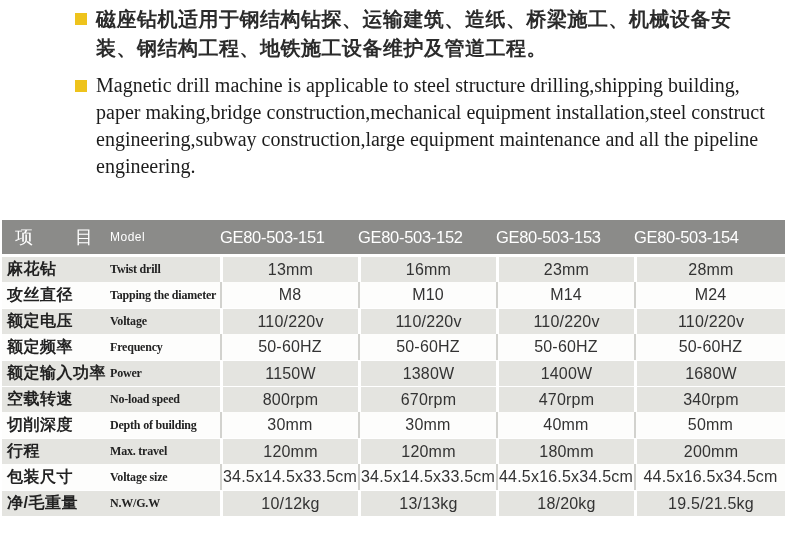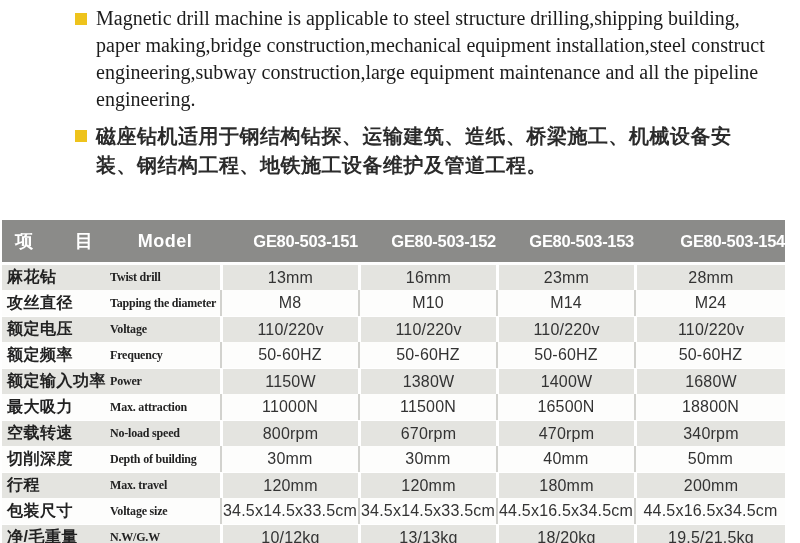--- a/index.html
+++ b/index.html
@@ -49,35 +49,35 @@
   .spec-table {
     position: absolute;
     left: 2px;
     top: 220px;
     width: 783px;
     border-collapse: separate;
     border-spacing: 0;
     table-layout: fixed;
   }
   .spec-table th {
-    height: 44px;
+    height: 36px;
     background: var(--header-bg);
     color: var(--header-fg);
-    font-weight: 700;
+    font-weight: 400;
     border-bottom: 2px solid #ffffff;
     white-space: nowrap;
   }
   th.h-item {
     text-align: left;
     padding-left: 13px;
     font-size: 18px;
     letter-spacing: 2px;
   }
-  th.h-model { text-align: center; font-size: 18px; letter-spacing: 0.5px; }
-  th.h-ge { text-align: right; font-size: 16.5px; letter-spacing: -0.3px; }
+  th.h-model { text-align: left; font-size: 12px; letter-spacing: 0.5px; }
+  th.h-ge { text-align: left; font-size: 16.5px; letter-spacing: -0.3px; }
   .spec-table td {
     height: 26px;
     white-space: nowrap;
     vertical-align: middle;
   }
   td.c1 {
     text-align: left;
     padding-left: 5px;
     font-size: 16px;
     font-weight: 600;
@@ -104,25 +104,25 @@
   tr.white td.val { border-left: 2px solid var(--sep-gray); }
 </style>
 </head>
 <body>
 
 <div class="page">
 
   <div class="intro">
     <div class="bullet-row">
       <span class="bullet-square"></span>
-      <p class="en-text">Magnetic drill machine is applicable to steel structure drilling,shipping building, paper making,bridge construction,mechanical equipment installation,steel construct engineering,subway construction,large equipment maintenance and all the pipeline engineering.</p>
+      <p class="cn-text">磁座钻机适用于钢结构钻探、运输建筑、造纸、桥梁施工、机械设备安装、钢结构工程、地铁施工设备维护及管道工程。</p>
     </div>
     <div class="bullet-row">
       <span class="bullet-square"></span>
-      <p class="cn-text">磁座钻机适用于钢结构钻探、运输建筑、造纸、桥梁施工、机械设备安装、钢结构工程、地铁施工设备维护及管道工程。</p>
+      <p class="en-text">Magnetic drill machine is applicable to steel structure drilling,shipping building, paper making,bridge construction,mechanical equipment installation,steel construct engineering,subway construction,large equipment maintenance and all the pipeline engineering.</p>
     </div>
   </div>
 
   <table class="spec-table">
     <colgroup>
       <col style="width:108px">
         <col style="width:110px">
       <col style="width:138px">
         <col style="width:138px">
       <col style="width:138px">
@@ -172,28 +172,20 @@
         <td class="val">50-60HZ</td>
       </tr>
       <tr class="gray">
         <td class="c1">额定输入功率</td>
         <td class="c2">Power</td>
         <td class="val">1150W</td>
         <td class="val">1380W</td>
         <td class="val">1400W</td>
         <td class="val">1680W</td>
       </tr>
-      <tr class="white">
-        <td class="c1">最大吸力</td>
-        <td class="c2">Max. attraction</td>
-        <td class="val">11000N</td>
-        <td class="val">11500N</td>
-        <td class="val">16500N</td>
-        <td class="val">18800N</td>
-      </tr>
       <tr class="gray">
         <td class="c1">空载转速</td>
         <td class="c2">No-load speed</td>
         <td class="val">800rpm</td>
         <td class="val">670rpm</td>
         <td class="val">470rpm</td>
         <td class="val">340rpm</td>
       </tr>
       <tr class="white">
         <td class="c1">切削深度</td>

